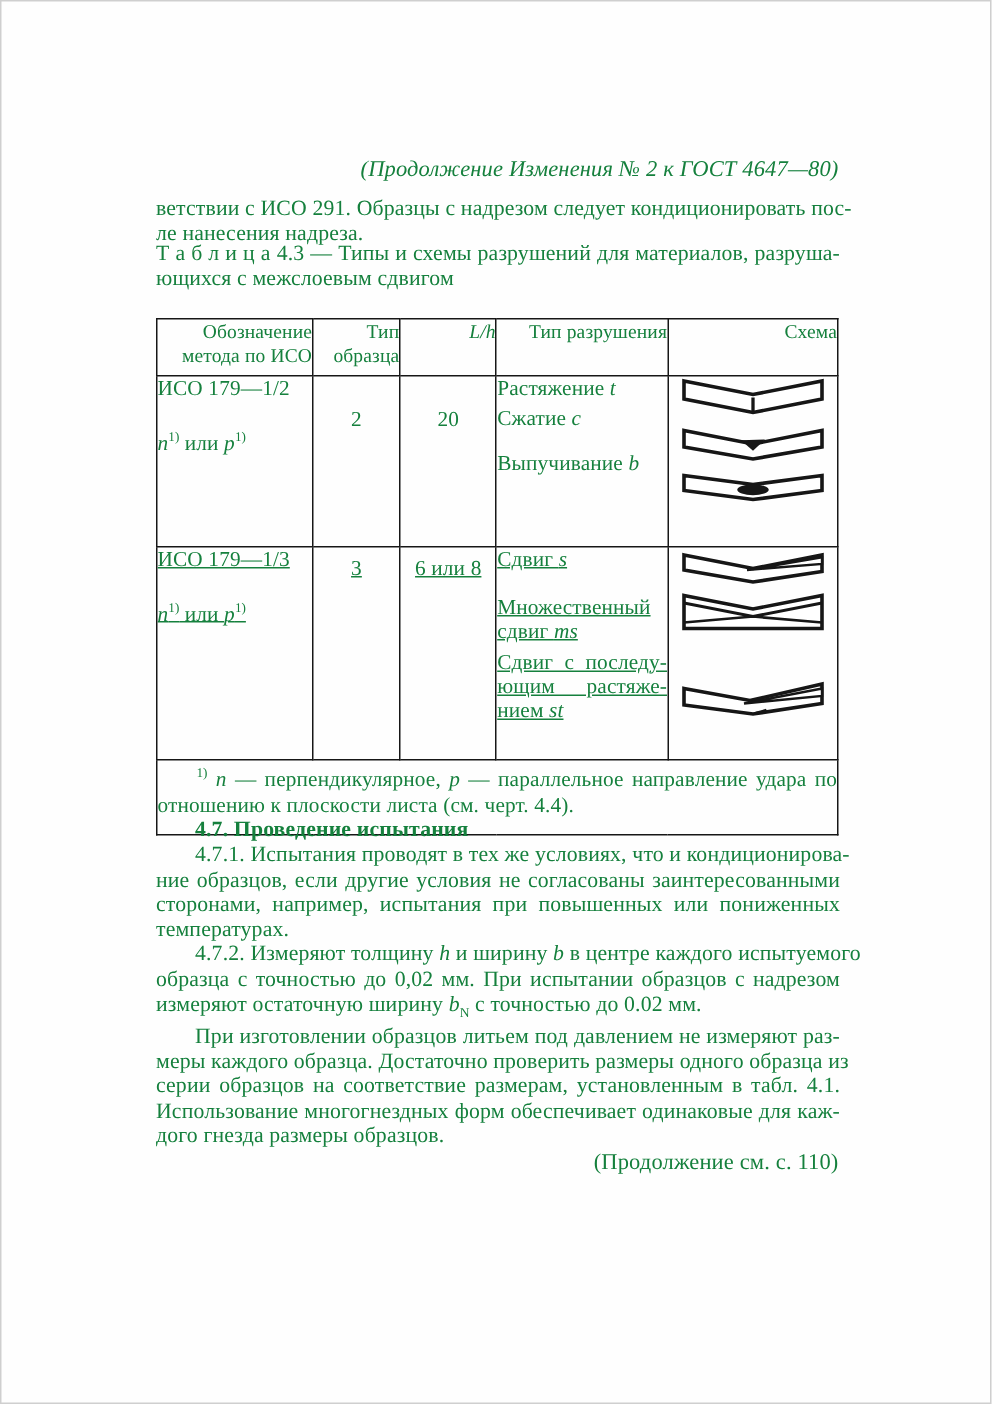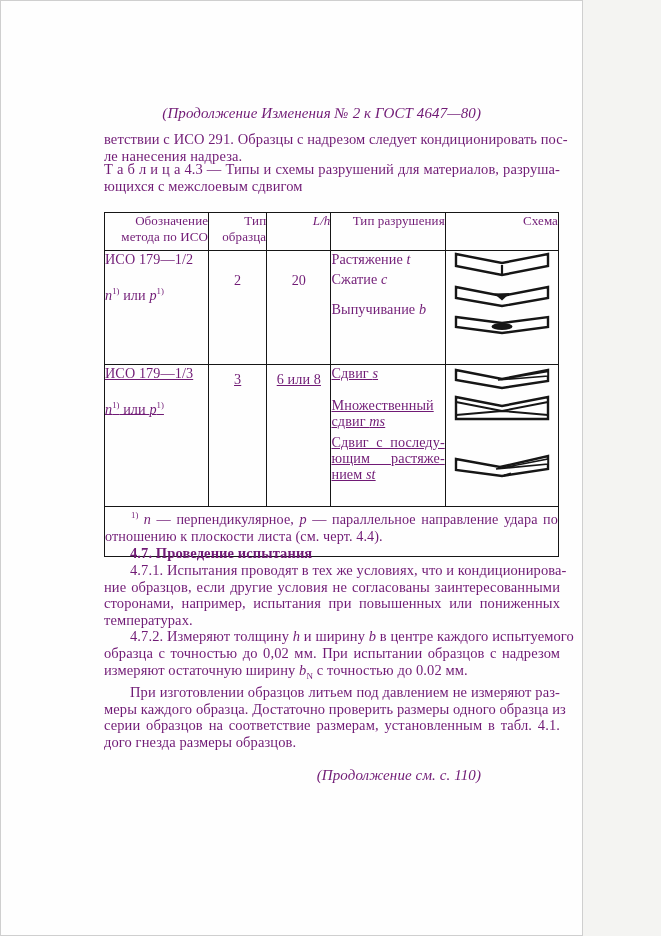--- a/index.html
+++ b/index.html
@@ -2,39 +2,39 @@
 <html><head>
 <meta charset="utf-8">
 <style>
   html,body{margin:0;padding:0;}
   body{
     width:661px;height:936px;
     background:#f4f4f2;
     font-family:"Liberation Serif","DejaVu Serif",serif;
   }
   .page{
-    position:relative;width:583px;height:936px;box-sizing:border-box;
-    background:#fefefe;border:1px solid #cfcfcf;color:#701a75;
+    position:relative;width:661px;height:936px;box-sizing:border-box;
+    background:#fefefe;border:1px solid #cfcfcf;color:#15803d;
     font-size:14.5px;line-height:16.6px;letter-spacing:0.1px;
     overflow:hidden;
   }
   .i{font-style:italic;}
   .sup{font-size:62%;vertical-align:super;letter-spacing:0;}
   .sub{font-size:62%;vertical-align:sub;letter-spacing:0;}
   .tline{white-space:nowrap;}
   .tline.fill{text-align:justify;text-align-last:justify;}
   .indent-first .tline:first-child{text-indent:26px;}
 
   .header-note{
     position:absolute;top:104px;right:101px;
     font-style:italic;font-size:15px;
   }
   .footer-note{
     position:absolute;top:766px;right:101px;
-    font-style:italic;font-size:15px;
+    font-size:15px;
   }
   .intro{position:absolute;left:103px;top:130px;width:456px;}
   .caption{position:absolute;left:103px;top:160px;width:456px;}
 
   .tablewrap{position:absolute;left:103px;top:211px;width:456px;}
   table.gost{border-collapse:collapse;table-layout:fixed;width:455px;}
   table.gost td,table.gost th{
     border:1.4px solid #161616;padding:0;vertical-align:top;
     font-weight:normal;overflow:hidden;
   }
@@ -200,19 +200,20 @@
       </div>
     <div class="para indent-first">
         <div class="tline fill"><span>4.7.2. Измеряют толщину </span><span class="i">h</span><span> и ширину </span><span class="i">b</span><span> в центре каждого испытуемого</span></div>
         <div class="tline fill"><span>образца с точностью до 0,02 мм. При испытании образцов с надрезом</span></div>
         <div class="tline"><span>измеряют остаточную ширину </span><span class="i">b</span><span class="sub">N</span><span> с точностью до 0.02 мм.</span></div>
       </div>
     <div class="para indent-first">
         <div class="tline fill"><span>При изготовлении образцов литьем под давлением не измеряют раз-</span></div>
         <div class="tline fill"><span>меры каждого образца. Достаточно проверить размеры одного образца из</span></div>
         <div class="tline fill"><span>серии образцов на соответствие размерам, установленным в табл. 4.1.</span></div>
+        <div class="tline fill"><span>Использование многогнездных форм обеспечивает одинаковые для каж-</span></div>
         <div class="tline"><span>дого гнезда размеры образцов.</span></div>
       </div>
   </div>
 
   <div class="footer-note">(Продолжение см. с. 110)</div>
 
 </div>
 
 </body></html>

